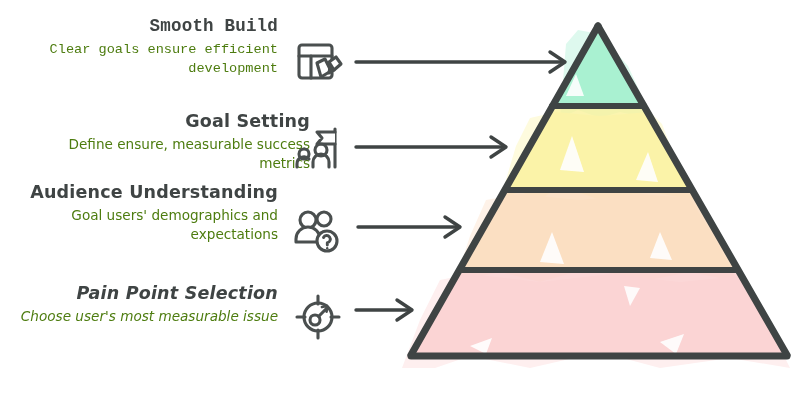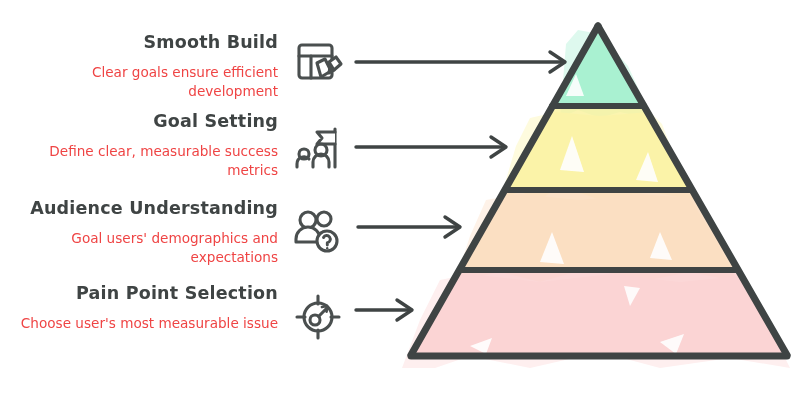--- a/index.html
+++ b/index.html
@@ -10,22 +10,22 @@
   }
   .stage{position:absolute;inset:0;}
 
   
   .row{position:absolute;left:0;width:278px;text-align:right;}
   .row-title{
     font-size:17.5px;font-weight:bold;color:#3f4444;
     letter-spacing:.2px;line-height:1.15;
   }
   .row-desc{
-    font-size:13.6px;font-weight:normal;color:#ef4444;
-    line-height:1.42;margin-top:11px;
+    font-size:13.6px;font-weight:normal;color:#4d7c0f;
+    line-height:1.42;margin-top:4px;
   }
 
   
   .icon-wrap{position:absolute;width:54px;height:54px;}
   .icon-wrap svg{display:block;width:54px;height:54px;}
 
   
   .art{position:absolute;left:0;top:0;width:800px;height:393px;pointer-events:none;}
 </style>
 </head>
@@ -116,67 +116,67 @@
         <path d="M358,227 L459,227"></path>
         <path d="M445,217 L460,227 L445,237"></path>
       </g>
       <g>
         <path d="M356,310 L411,310"></path>
         <path d="M397,300 L412,310 L397,320"></path>
       </g>
     </g>
   </svg>
 
-  <div class="row" style="top:32px;">
+  <div class="row" style="top:16px;font-family:Liberation Mono, monospace;">
     <div class="row-title">Smooth Build</div>
     <div class="row-desc">Clear goals ensure efficient development</div>
   </div>
   <div class="icon-wrap" style="left:291px;top:37px;">
     <svg viewBox="0 0 54 54" fill="none" stroke="#4a4f4f" stroke-width="3.1" stroke-linecap="round" stroke-linejoin="round">
       <rect x="8" y="8" width="33" height="33" rx="3"></rect>
       <path d="M8 19 H41"></path>
       <path d="M20 19 V41"></path>
       <path d="M26 26 L34 22 L40 34 L30 40 Z" fill="#ffffff"></path>
       <path d="M38 25 L45 20 L50 27 L43 33 Z" fill="#ffffff"></path>
       <path d="M43 33 L38 36 L39 30 Z" fill="#4a4f4f"></path>
     </svg>
   </div>
 
-  <div class="row" style="top:111px;">
+  <div class="row" style="top:111px;padding-left:32px;">
     <div class="row-title">Goal Setting</div>
-    <div class="row-desc">Define clear, measurable success metrics</div>
+    <div class="row-desc">Define ensure, measurable success metrics</div>
   </div>
   <div class="icon-wrap" style="left:291px;top:121px;">
     <svg viewBox="0 0 54 54" fill="none" stroke="#4a4f4f" stroke-width="3.1" stroke-linecap="round" stroke-linejoin="round">
       <path d="M44 8 V46"></path>
       <path d="M44 11 H26 L31 17 L26 23 H44" fill="#ffffff"></path>
       <circle cx="30" cy="29" r="6"></circle>
       <path d="M22 46 V41 a8 8 0 0 1 16 0 V46"></path>
       <circle cx="13" cy="33" r="5"></circle>
       <path d="M6 46 V43 a7 7 0 0 1 12 -5"></path>
     </svg>
   </div>
 
-  <div class="row" style="top:198px;">
+  <div class="row" style="top:182px;">
     <div class="row-title">Audience Understanding</div>
     <div class="row-desc">Goal users' demographics and expectations</div>
   </div>
   <div class="icon-wrap" style="left:291px;top:203px;">
     <svg viewBox="0 0 54 54" fill="none" stroke="#4a4f4f" stroke-width="3.1" stroke-linecap="round" stroke-linejoin="round">
       <circle cx="33" cy="16" r="7"></circle>
       <path d="M24 38 a10 10 0 0 1 19 -3"></path>
       <circle cx="17" cy="17" r="8"></circle>
       <path d="M5 39 V36 a12 12 0 0 1 24 0 V39 Z" fill="#ffffff"></path>
       <circle cx="36" cy="38" r="10" fill="#ffffff"></circle>
       <path d="M32.5 34.5 a3.6 3.6 0 1 1 3.8 5.2 V42" stroke-width="2.9"></path>
       <circle cx="36.2" cy="45.2" r="1.2" fill="#4a4f4f" stroke="none"></circle>
     </svg>
   </div>
 
-  <div class="row" style="top:283px;">
+  <div class="row" style="top:283px;font-style:italic;">
     <div class="row-title">Pain Point Selection</div>
     <div class="row-desc">Choose user's most measurable issue</div>
   </div>
   <div class="icon-wrap" style="left:291px;top:290px;">
     <svg viewBox="0 0 54 54" fill="none" stroke="#4a4f4f" stroke-width="3.1" stroke-linecap="round" stroke-linejoin="round">
       <circle cx="27" cy="27" r="14"></circle>
       <path d="M27 6 V14 M27 40 V48 M6 27 H14 M40 27 H48"></path>
       <circle cx="24" cy="30" r="5"></circle>
       <path d="M27.5 26.5 L35 19"></path>
       <path d="M31 17 L36 16 L35.5 21.5" stroke-width="2.8"></path>

